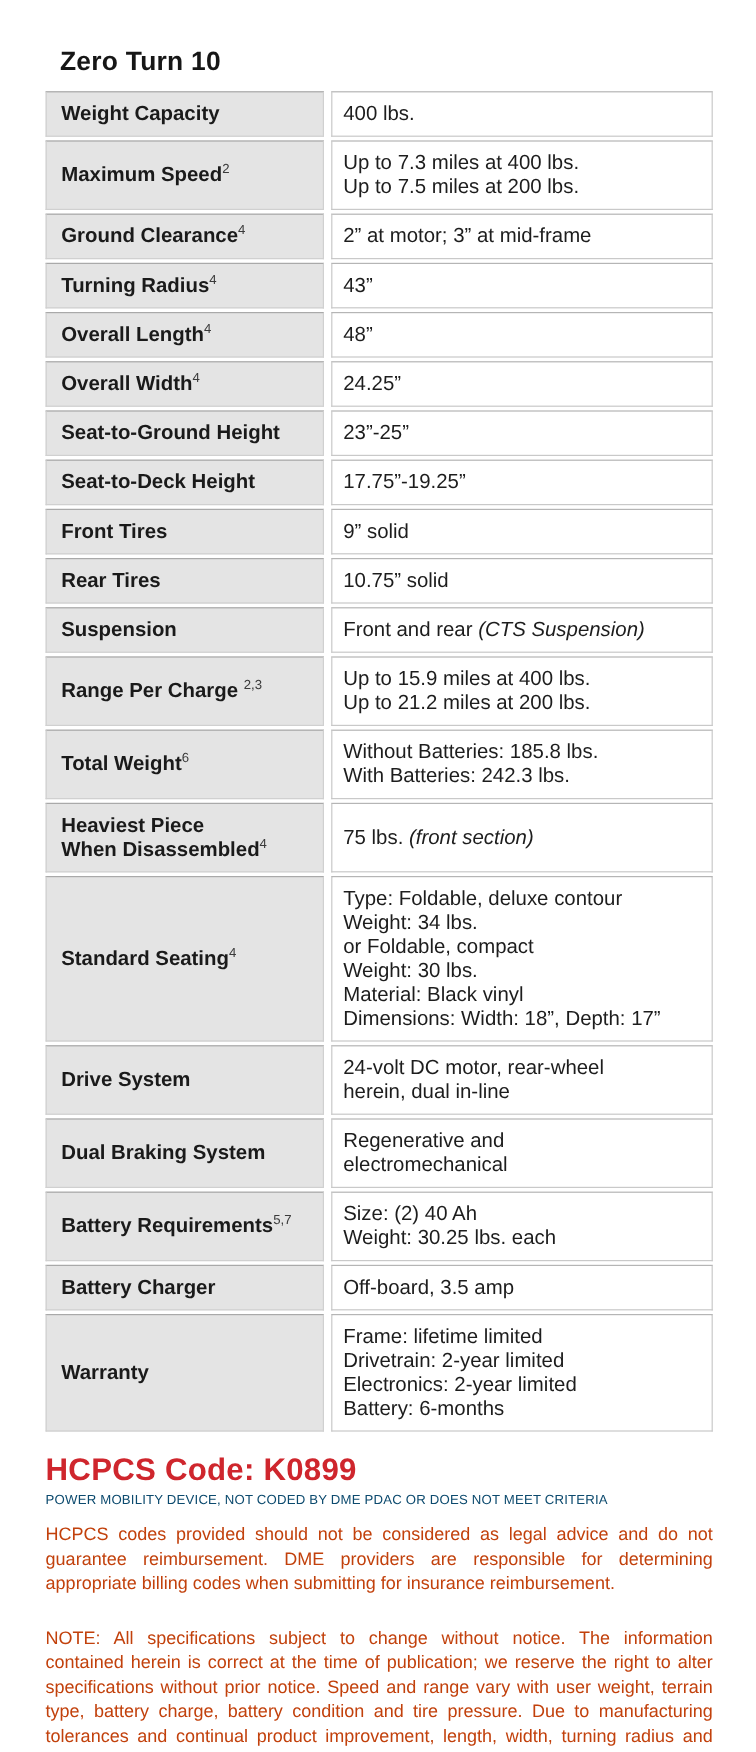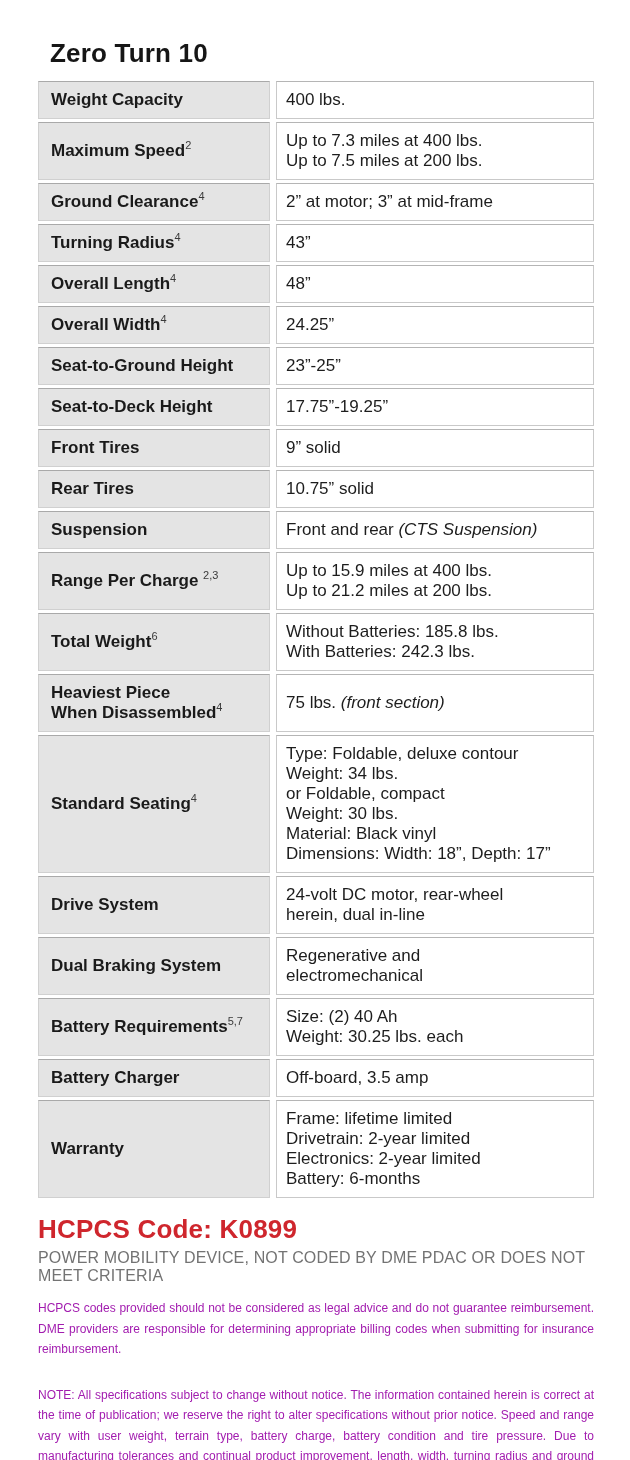--- a/index.html
+++ b/index.html
@@ -6,21 +6,21 @@
   body {
     width: 630px; height: 1460px;
     background: #ffffff;
     font-family: "Liberation Sans", sans-serif;
     color: #1d1d1d;
     overflow: hidden;
   }
   .page { padding: 38px 36px 0 38px; }
 
   .title {
-    font-size: 26px;
+    font-size: 22px;
     font-weight: bold;
     letter-spacing: 0.2px;
     margin: 0 0 12px 12px;
     color: #161616;
   }
 
   .spec-table { display: flex; flex-direction: column; gap: 3px; justify-content: space-between; }
   .row { display: flex; gap: 6px; }
   .cell {
     box-sizing: border-box;
@@ -55,30 +55,30 @@
   }
   .it { font-style: italic; }
 
   .hcpcs-heading {
     font-size: 26px;
     font-weight: bold;
     margin: 16px 0 0 0;
     letter-spacing: 0.2px;
   }
   .hcpcs-sub {
-    font-size: 16px;
+    font-size: 11px;
     margin-top: 4px;
-    color: #737373;
+    color: #0c4a6e;
     letter-spacing: 0.15px;
   }
   .body-par {
-    font-size: 12px;
+    font-size: 15px;
     line-height: 20.5px;
     text-align: justify;
-    color: #a21caf;
+    color: #c2410c;
     margin: 13px 0 0 0;
   }
   .note-par { margin-top: 25px; }
 </style>
 </head>
 <body>
 
 <div class="page">
   <h1 class="title">Zero Turn 10</h1>
 

